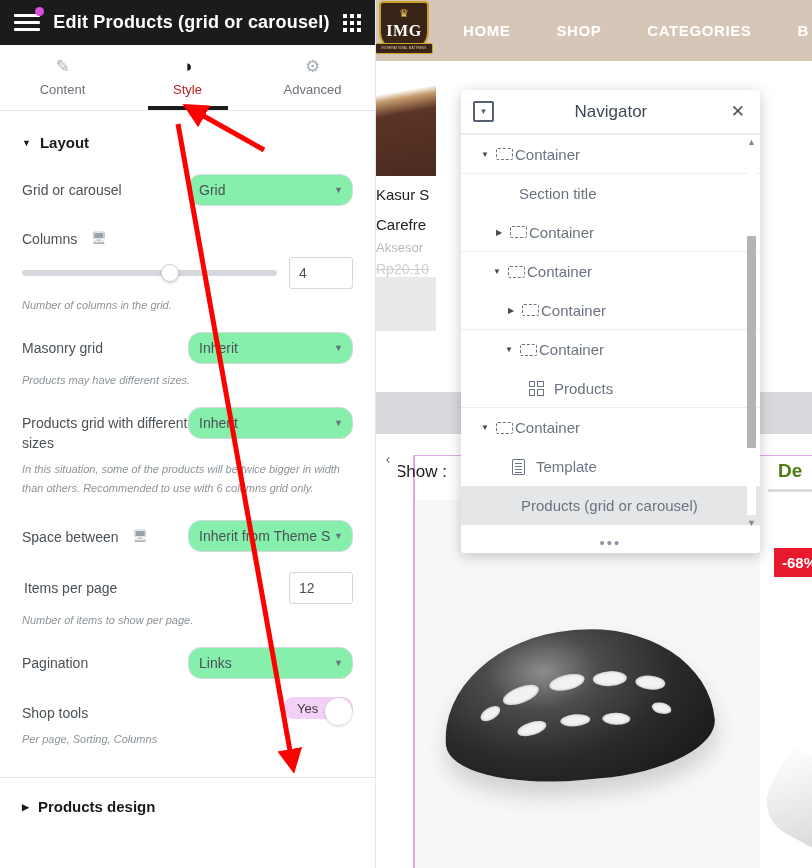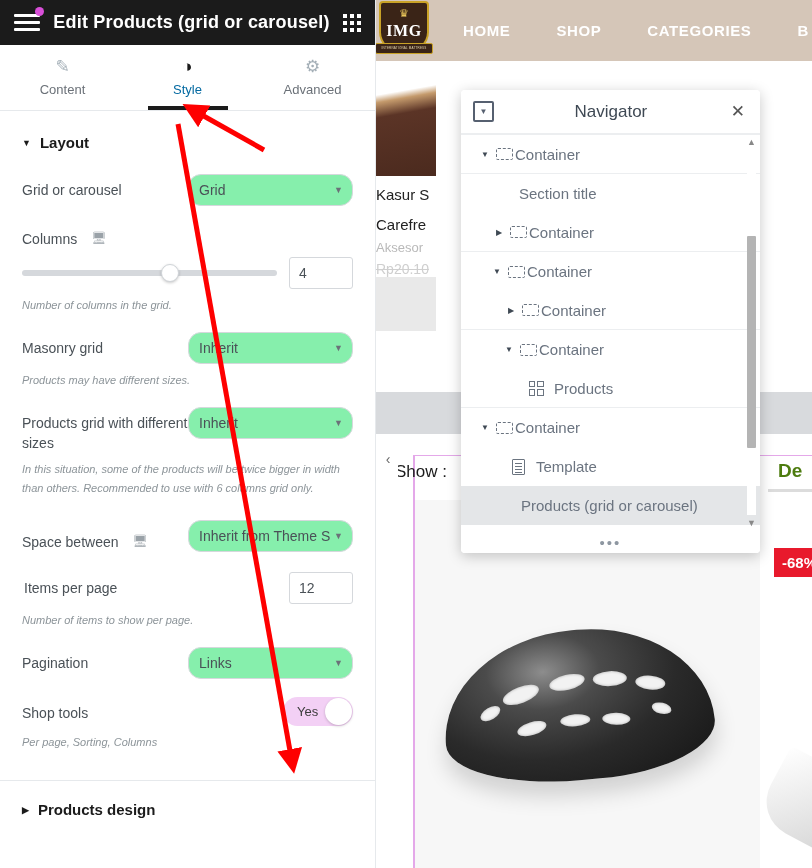--- a/index.html
+++ b/index.html
@@ -122,21 +122,21 @@
   .dot-badge { position:absolute; right:-4px; top:-6px; width:9px; height:9px; border-radius:50%; background:#d94fd9; }
   .panel-title { flex:1; color:#ffffff; font-size:18px; font-weight:bold; text-align:center; letter-spacing:0.2px; }
   .apps-grid { display:grid; grid-template-columns:repeat(3,4px); grid-template-rows:repeat(3,4px); gap:3px; cursor:pointer; }
   .apps-grid i { display:block; width:4px; height:4px; background:#ffffff; }
 
   .tabs { display:flex; height:66px; border-bottom:1px solid #e6e9ec; background:#ffffff; }
   .tab { flex:1; display:flex; flex-direction:column; align-items:center; justify-content:center; gap:7px; cursor:pointer; position:relative; }
   .tab .ticon { font-size:17px; color:#a4afb7; line-height:17px; }
   .tab .tlabel { font-size:13px; color:#6b7178; }
   .tab.active .ticon { color:#1b1b1b; }
-  .tab.active .tlabel { color:#0369a1; }
+  .tab.active .tlabel { color:#b91c1c; }
   .tab.active::after { content:""; position:absolute; left:18%; right:18%; bottom:0; height:4px; background:#1b1b1b; }
 
   .panel-scroll { position:absolute; left:0; top:112px; width:375px; bottom:0; overflow:hidden; }
   .section-head {
     display:flex; align-items:center; gap:9px;
     padding:22px 22px 18px 22px; font-size:15px; font-weight:bold; color:#1b1b1b; cursor:pointer;
   }
   .caret { font-size:9px; color:#1b1b1b; }
 
   .ctrl { display:flex; align-items:flex-start; padding:5px 22px 0 22px; min-height:34px; }
@@ -159,21 +159,21 @@
   .hint { padding:7px 22px 12px 22px; font-size:11px; font-style:italic; color:#8c9499; line-height:19px; }
 
   .slider-row { display:flex; align-items:center; padding:8px 22px 0 22px; gap:12px; }
   .slider { position:relative; flex:1; height:6px; background:#d5d8dc; border-radius:3px; }
   .slider .knob {
     position:absolute; left:58%; top:50%; transform:translate(-50%,-50%);
     width:18px; height:18px; border-radius:50%; background:#ffffff; border:1px solid #d0d4d8;
     box-shadow:0 1px 3px rgba(0,0,0,.22);
   }
   .toggle {
-    margin-left:auto; position:relative; width:70px; height:29px; border-radius:15px;
+    margin-left:auto; position:relative; width:70px; height:22px; border-radius:15px;
     background:#f3d0f5; display:flex; align-items:center; cursor:pointer;
   }
   .toggle .tgl-text { font-size:13px; color:#3c3c3c; padding-left:14px; }
   .toggle .tgl-knob {
     position:absolute; right:1px; top:1px; width:27px; height:27px; border-radius:50%;
     background:#ffffff; box-shadow:0 1px 3px rgba(0,0,0,.2);
   }
   .divider { height:1px; background:#e6e9ec; margin:16px 0 0 0; }
   .section-head.bottom { padding-top:20px; }
 
@@ -365,21 +365,21 @@
         <div class="ctrl-label">Products grid with different sizes</div>
         <div class="ctrl-field">
           <div class="select">
             <span>Inherit</span>
             <span class="arr">▼</span>
           </div>
         </div>
       </div>
       <div class="hint">In this situation, some of the products will be twice bigger in width than others. Recommended to use with 6 columns grid only.</div>
 
-      <div class="ctrl" style="padding-top:10px;align-items:flex-end;">
+      <div class="ctrl" style="padding-top:10px;">
         <div class="ctrl-label">
           <span>Space between</span>
           <span class="resp">🖥</span>
         </div>
         <div class="ctrl-field">
           <div class="select">
             <span>Inherit from Theme S</span>
             <span class="arr">▼</span>
           </div>
         </div>

